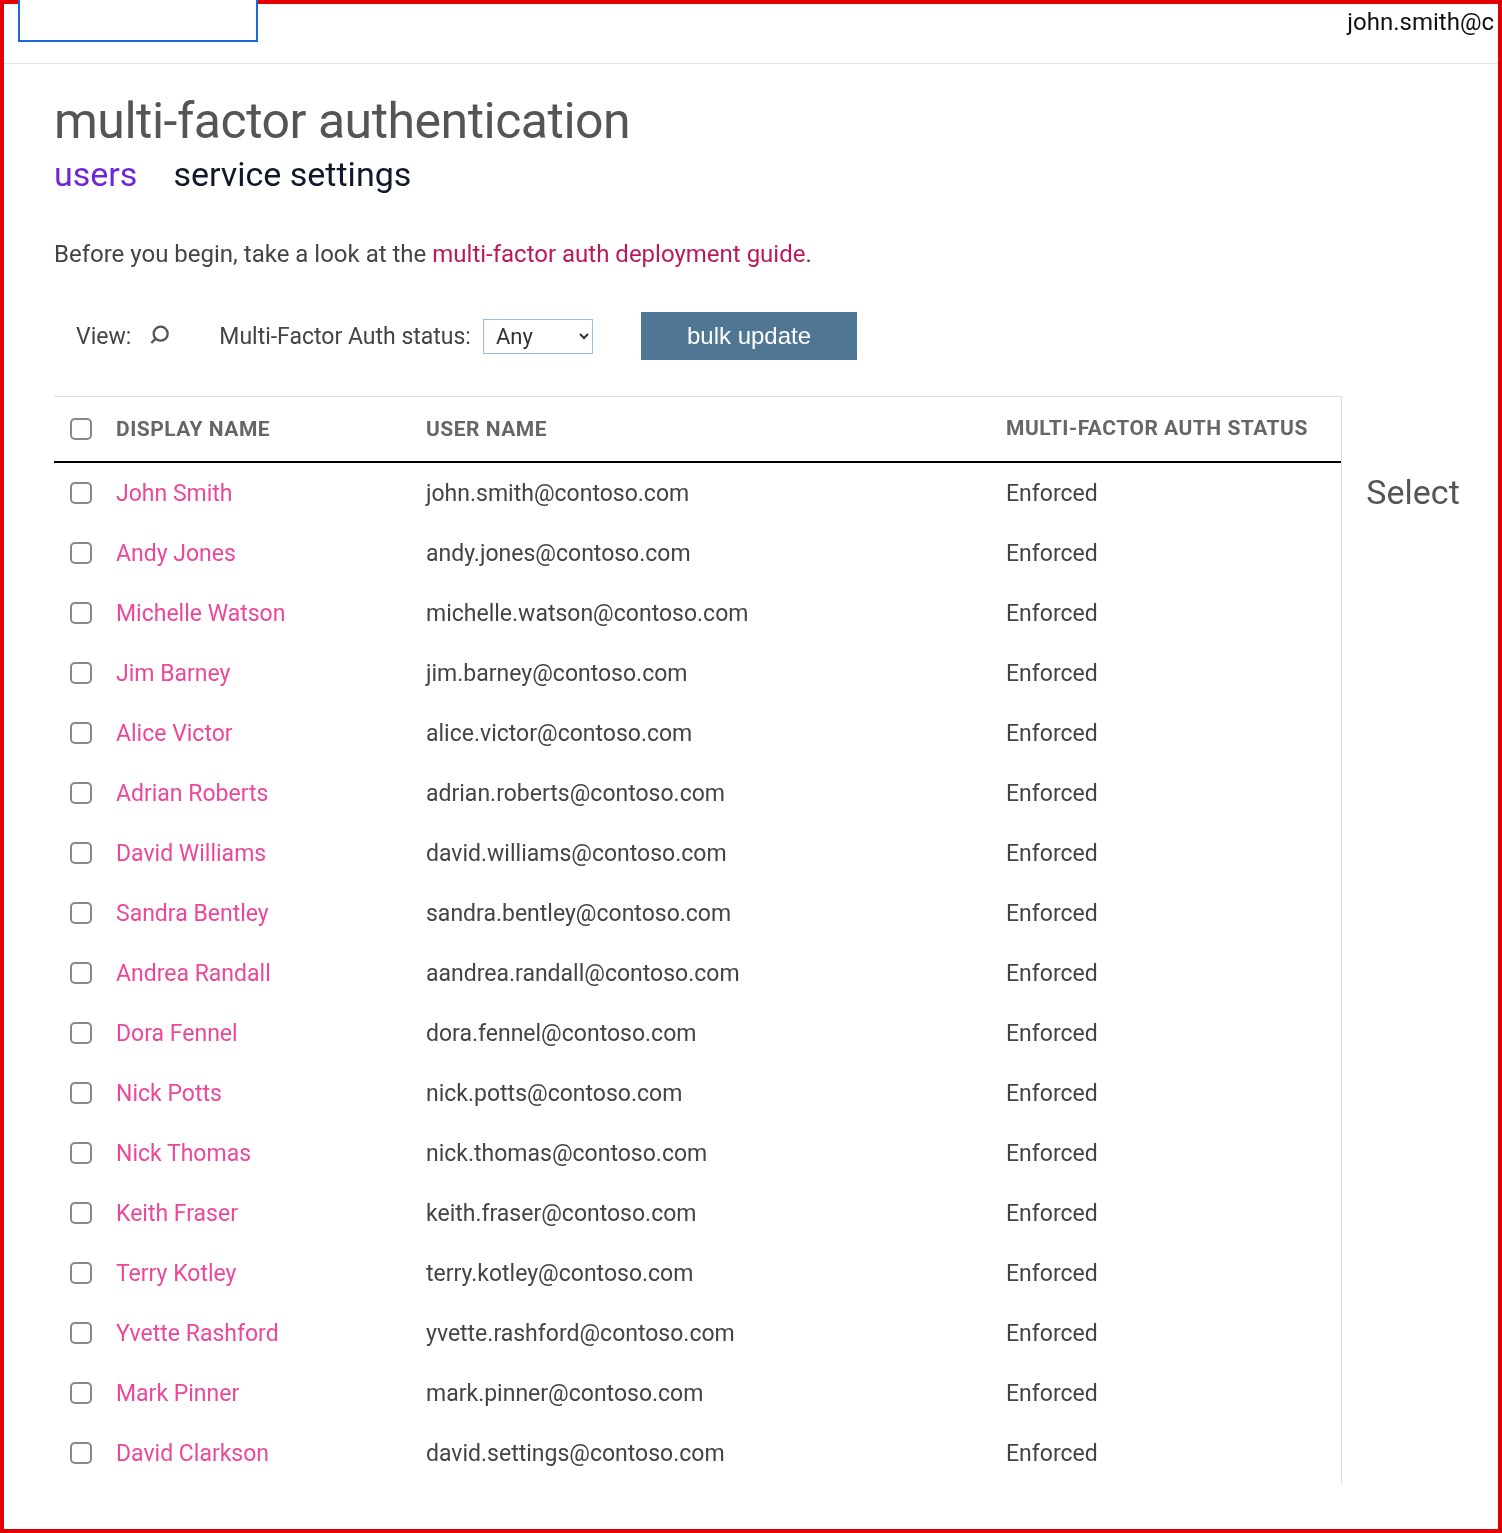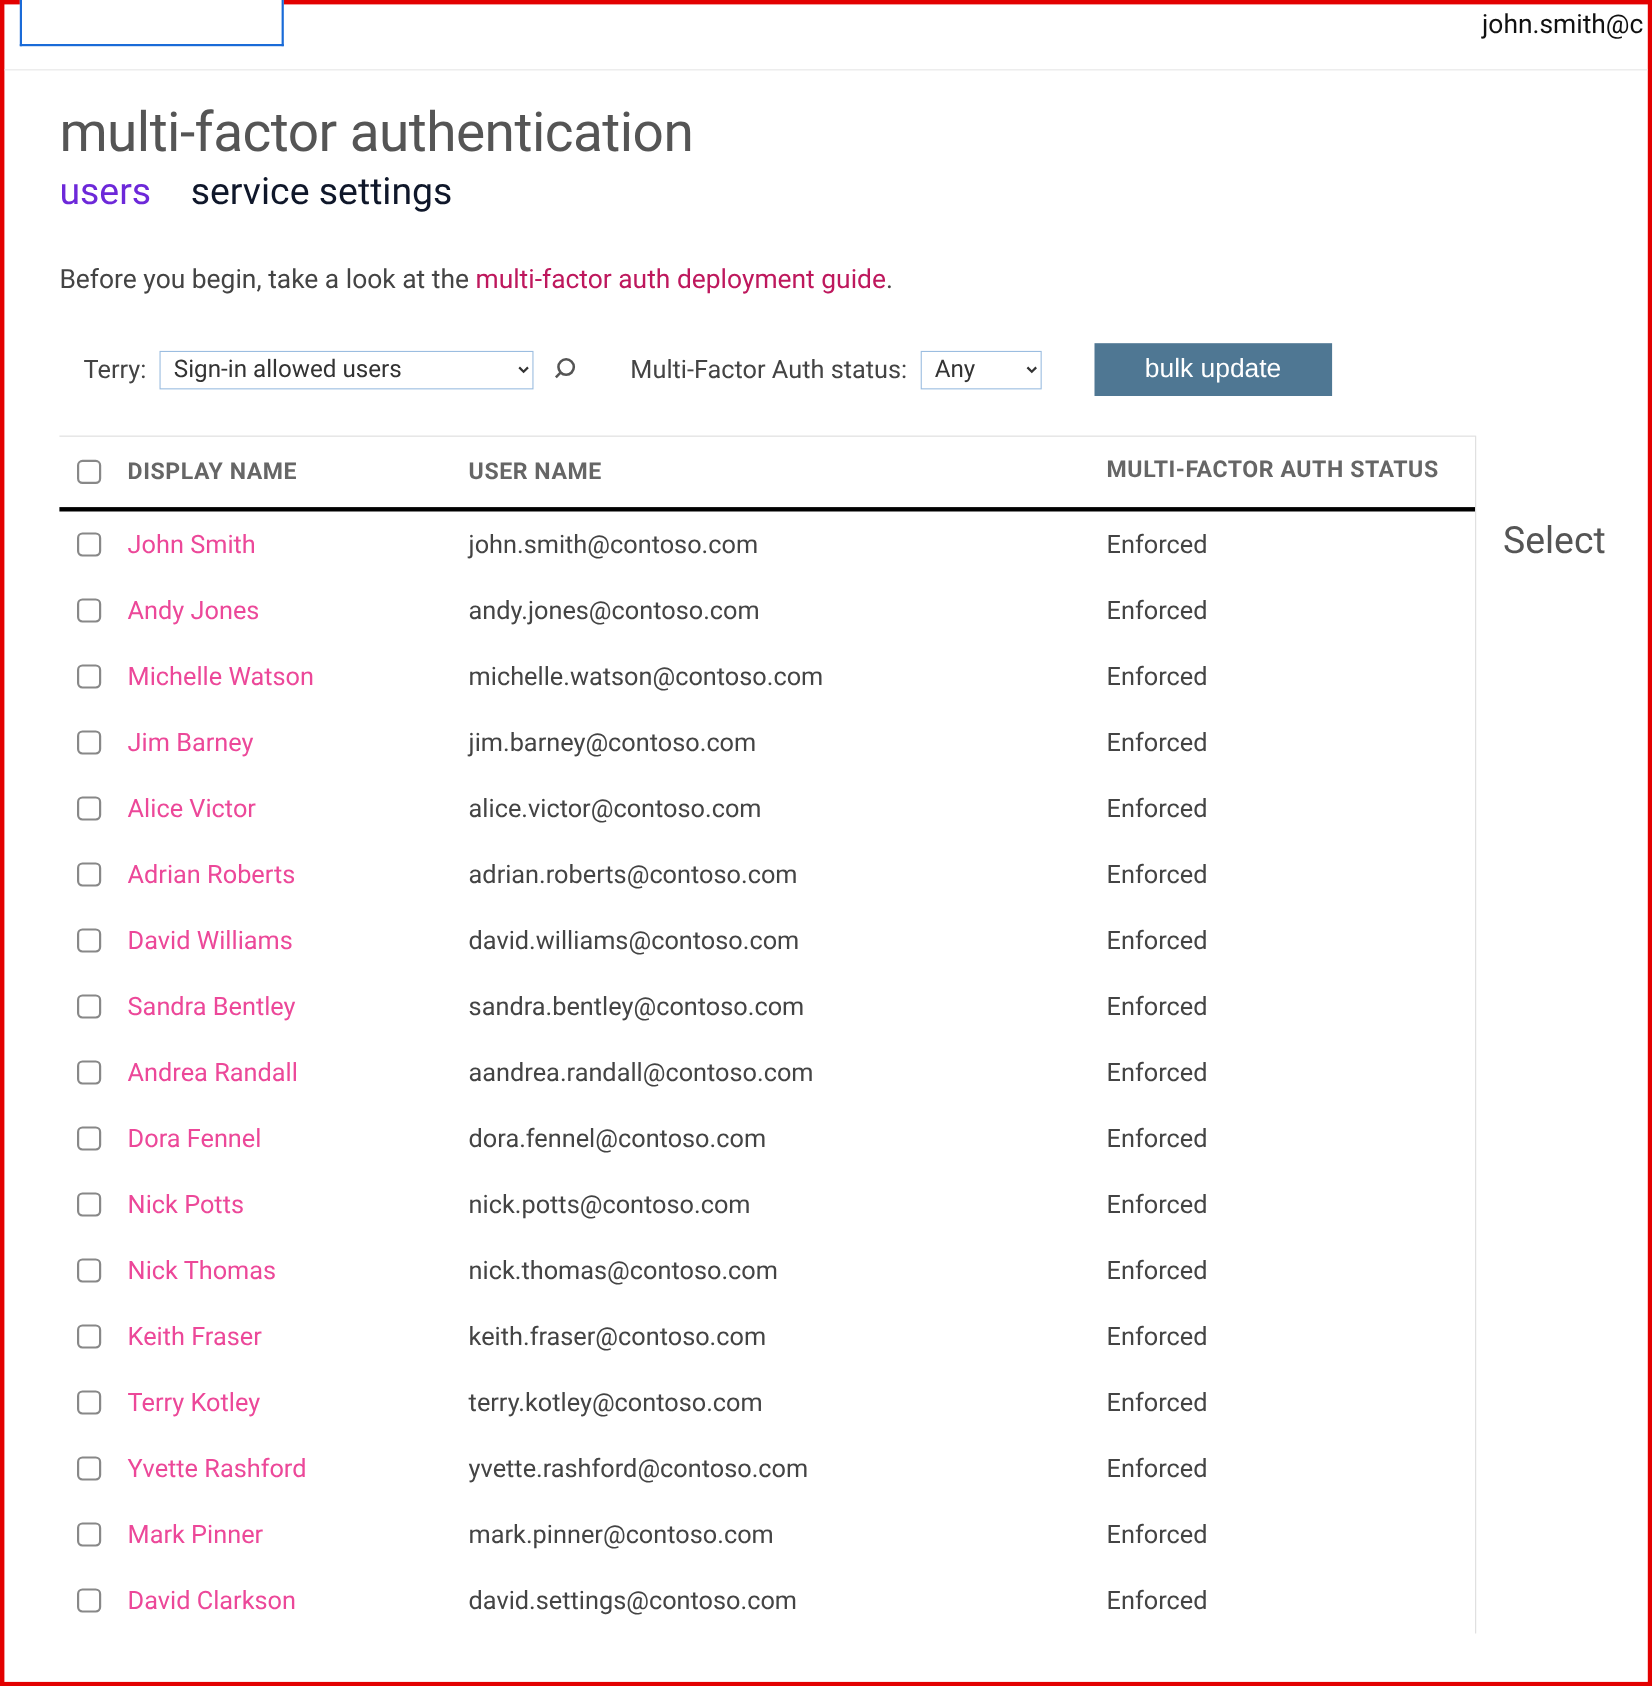--- a/index.html
+++ b/index.html
@@ -115,21 +115,21 @@
     overflow:hidden;
     white-space:nowrap;
   }
   .thead-row, .row {
     display:flex;
     align-items:center;
     padding:10px 0 10px 8px;
   }
   .thead-row {
     border-top:1px solid #ddd;
-    border-bottom:4px solid #000000;
+    border-bottom:2px solid #000000;
     color:#666;
     font-weight:700;
     font-size:21px;
     letter-spacing:0.5px;
     padding-top:18px;
     padding-bottom:18px;
   }
   .col-check { width:54px; display:flex; align-items:center; justify-content:flex-start; padding-left:4px;}
   .col-name  { width:310px; }
   .col-user  { width:580px; }
@@ -162,24 +162,21 @@
     <div class="tabs">
       <span class="tab active">users</span>
       <span class="tab">service settings</span>
     </div>
 
     <div class="intro">
       <span>Before you begin, take a look at the </span><a href="#">multi-factor auth deployment guide</a><span>.</span>
     </div>
 
     <div class="filters">
-      <label>Terry:</label>
-      <select class="view-select">
-        <option>Sign-in allowed users</option>
-      </select>
+      <label>View:</label>
       <span class="search-icon">
         <svg width="28" height="28" viewBox="0 0 24 24" fill="none" stroke="#555" stroke-width="2">
           <circle cx="10" cy="10" r="6"></circle>
           <line x1="6" y1="14" x2="2" y2="18"></line>
         </svg>
       </span>
       <label>Multi-Factor Auth status:</label>
       <select class="status-select">
         <option>Any</option>
       </select>

